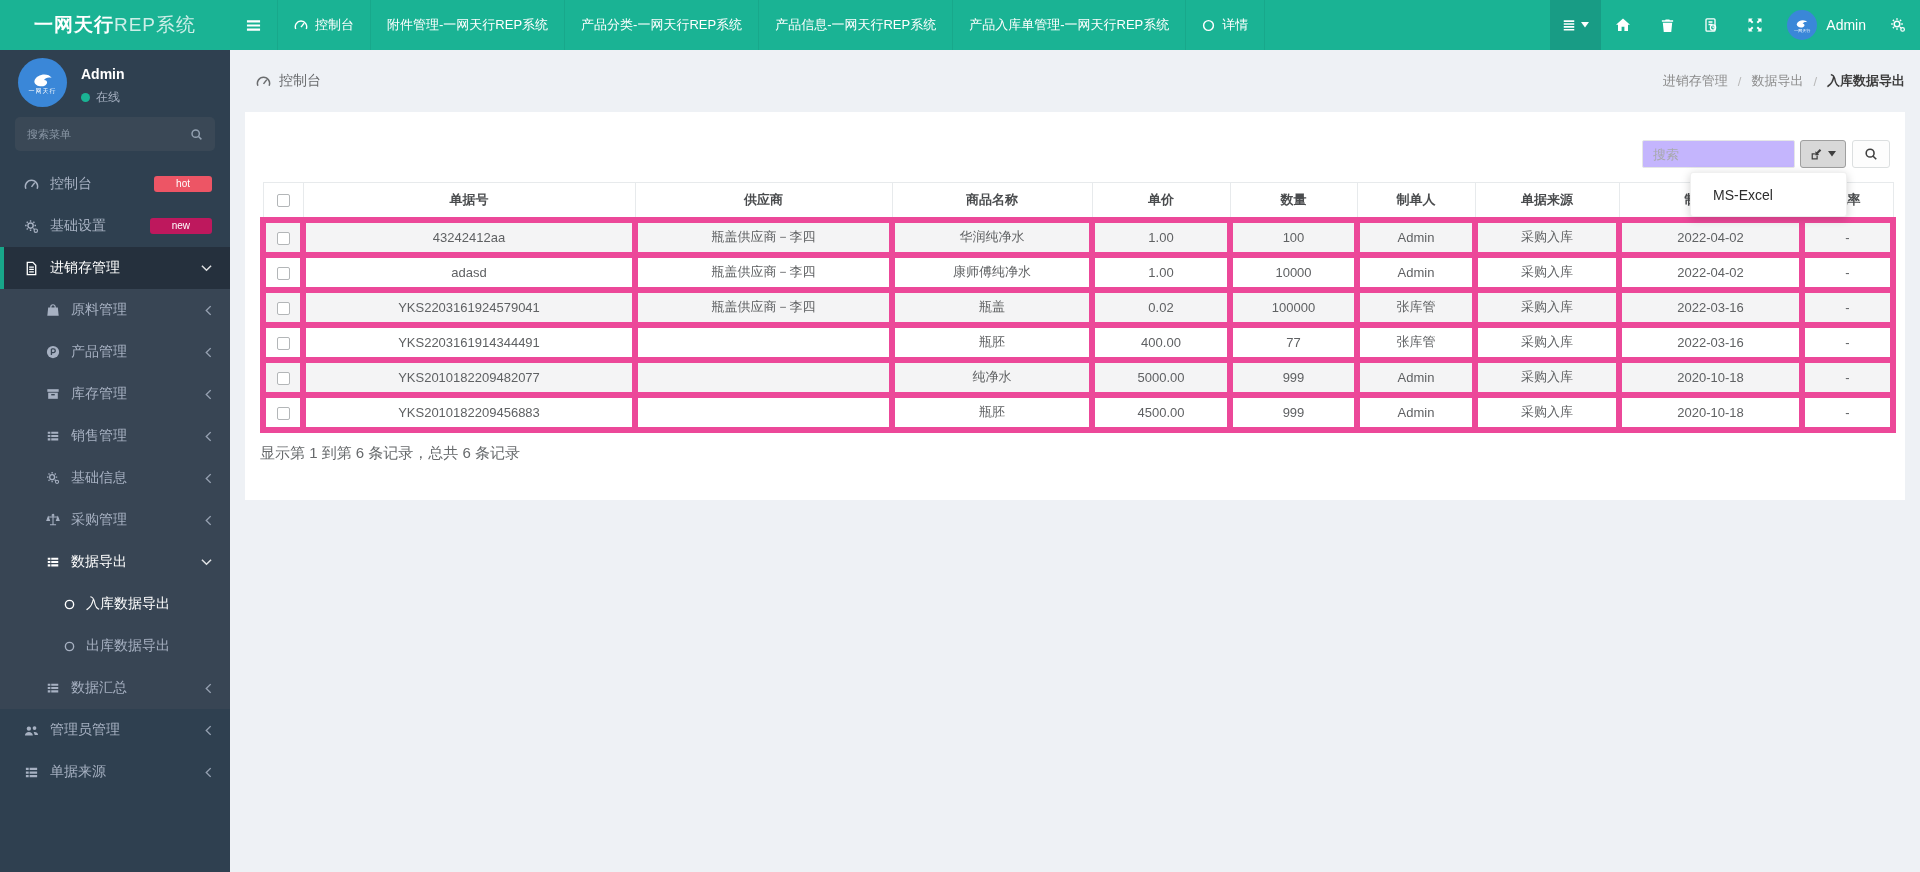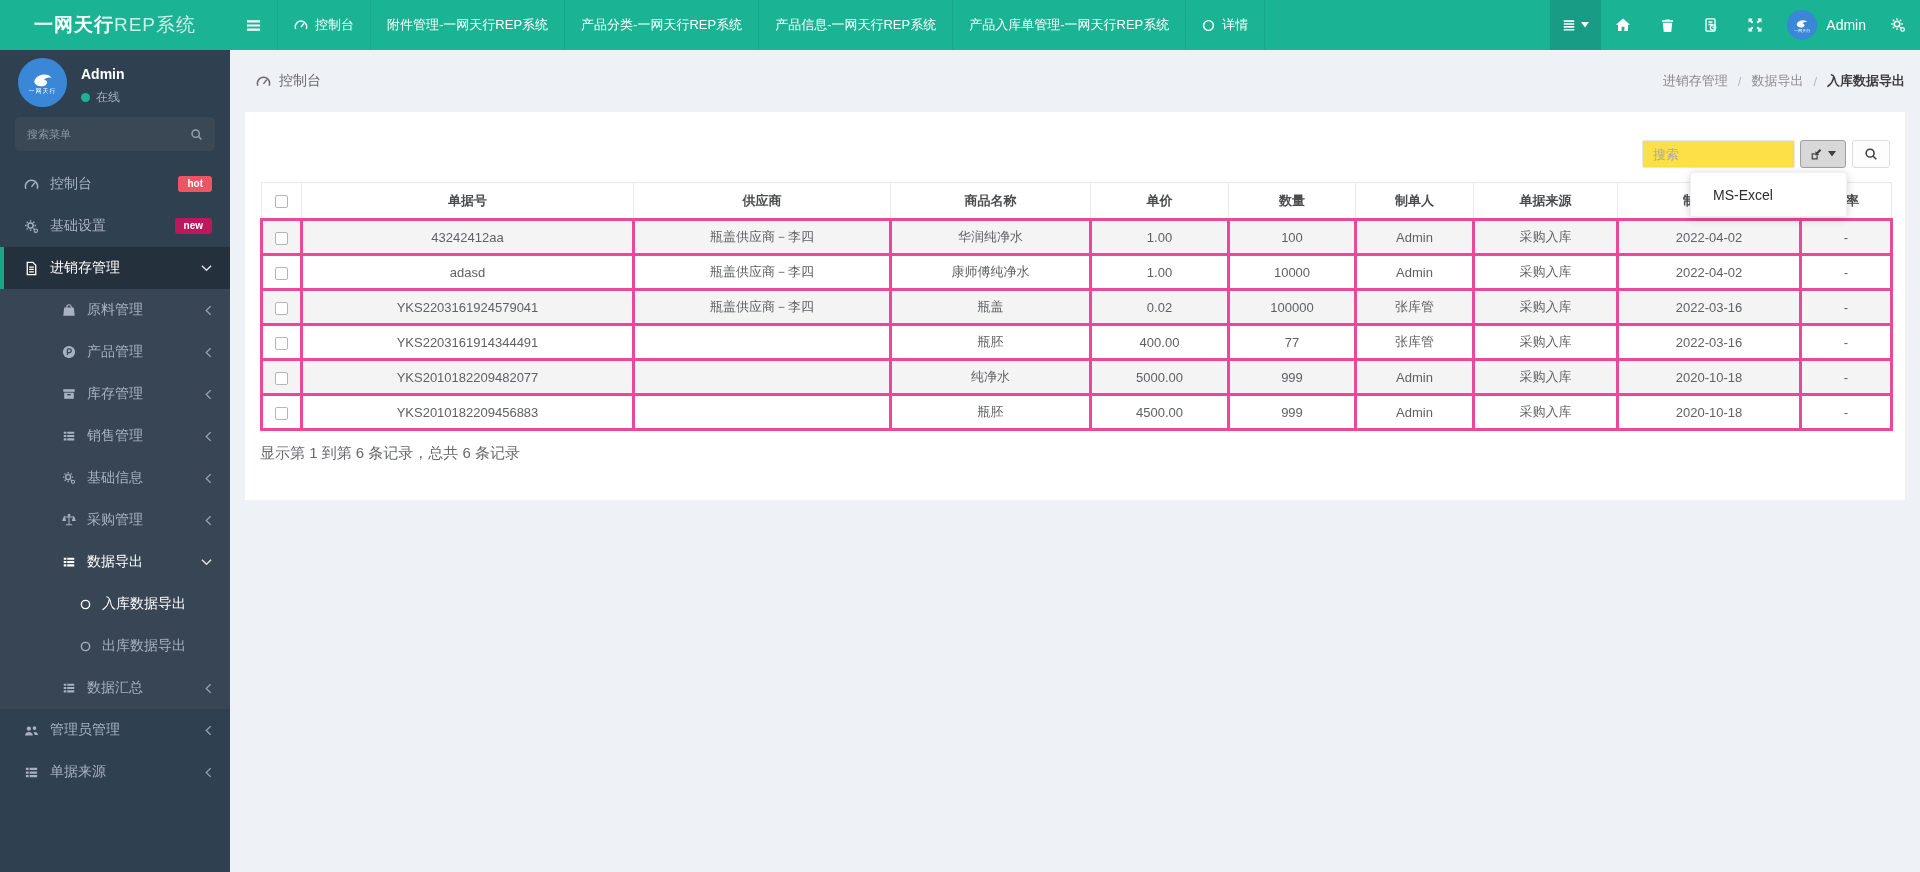--- a/index.html
+++ b/index.html
@@ -85,26 +85,26 @@
   .menu { list-style:none; }
   .m-item {
     height:42px; display:flex; align-items:center; gap:11px;
     padding:0 18px 0 24px; color:#a7b1c2; font-size:14px; cursor:pointer;
   }
   .m-item .lbl { white-space:nowrap; }
   .m-item .right { margin-left:auto; display:flex; align-items:center; }
   .m-item.active-parent {
     background:#25303d; border-left:4px solid #18a689; padding-left:20px; color:#fff;
   }
-  .submenu { background:#384554;padding-left:16px; }
+  .submenu { background:#384554; }
   .submenu .m-item { padding-left:46px; }
   .submenu .m-item.lvl3 { padding-left:64px; }
   .m-item.on { color:#fff; }
   .badge {
-    font-size:10px; font-weight:bold; color:#fff; padding:3px 9px;
+    font-size:10px; font-weight:normal; color:#fff; padding:3px 22px;
     border-radius:3px; line-height:1;
   }
   .badge.hot { background:#ed5565; }
   .badge.new { background:#be185d; }
   .chev { color:inherit; opacity:0.85; }
 
   
   .breadcrumb-row {
     position:absolute; left:230px; top:50px; width:1690px; height:62px;
     display:flex; align-items:center; justify-content:space-between;
@@ -116,21 +116,21 @@
   .bc-right .sep { color:#b9b9b9; }
   .bc-right .crumb.last { color:#3c3c3c; font-weight:bold; cursor:default; }
 
   .panel {
     position:absolute; left:245px; top:112px; width:1660px; height:388px;
     background:#fff;
   }
   .tb-search {
     position:absolute; top:28px; left:1397px; width:153px; height:28px;
     border:1px solid #e5e6e7; border-radius:2px; padding:0 10px;
-    font-size:13px; color:#555; outline:none; font-family:inherit; background:#fde047;
+    font-size:13px; color:#555; outline:none; font-family:inherit; background:#c4b5fd;
   }
   .tb-search::placeholder { color:#a7a9ab; }
   .btn {
     position:absolute; top:28px; height:28px; border-radius:3px;
     display:flex; align-items:center; justify-content:center; cursor:pointer;
   }
   .btn-export {
     left:1555px; width:46px; gap:5px;
     background:#d8d8d8; border:1px solid #9f9f9f; color:#3f3f3f;
   }
@@ -149,21 +149,21 @@
   table.grid {
     position:absolute; left:15px; top:70px; width:1630px;
     border-collapse:collapse; table-layout:fixed;
   }
   table.grid th {
     height:37px; font-size:13px; font-weight:bold; color:#4a4c4e;
     border:1px solid #e7eaec; text-align:center; background:#fff;
   }
   table.grid td {
     height:35px; font-size:13px; color:#5f6163;
-    border:3px solid #ec4899; text-align:center; background:#fff;
+    border:6px solid #ec4899; text-align:center; background:#fff;
     white-space:nowrap; overflow:hidden;
   }
   tr.striped td { background:#f4f4f5; }
   td.src-cell { color:#7b8b9a; }
   .cb {
     width:13px; height:13px; border:1px solid #b3b6b8; border-radius:2px;
     background:#fff; display:inline-block; vertical-align:middle; cursor:pointer;
   }
   .summary {
     position:absolute; left:15px; top:332px; font-size:15px; color:#676a6c;

